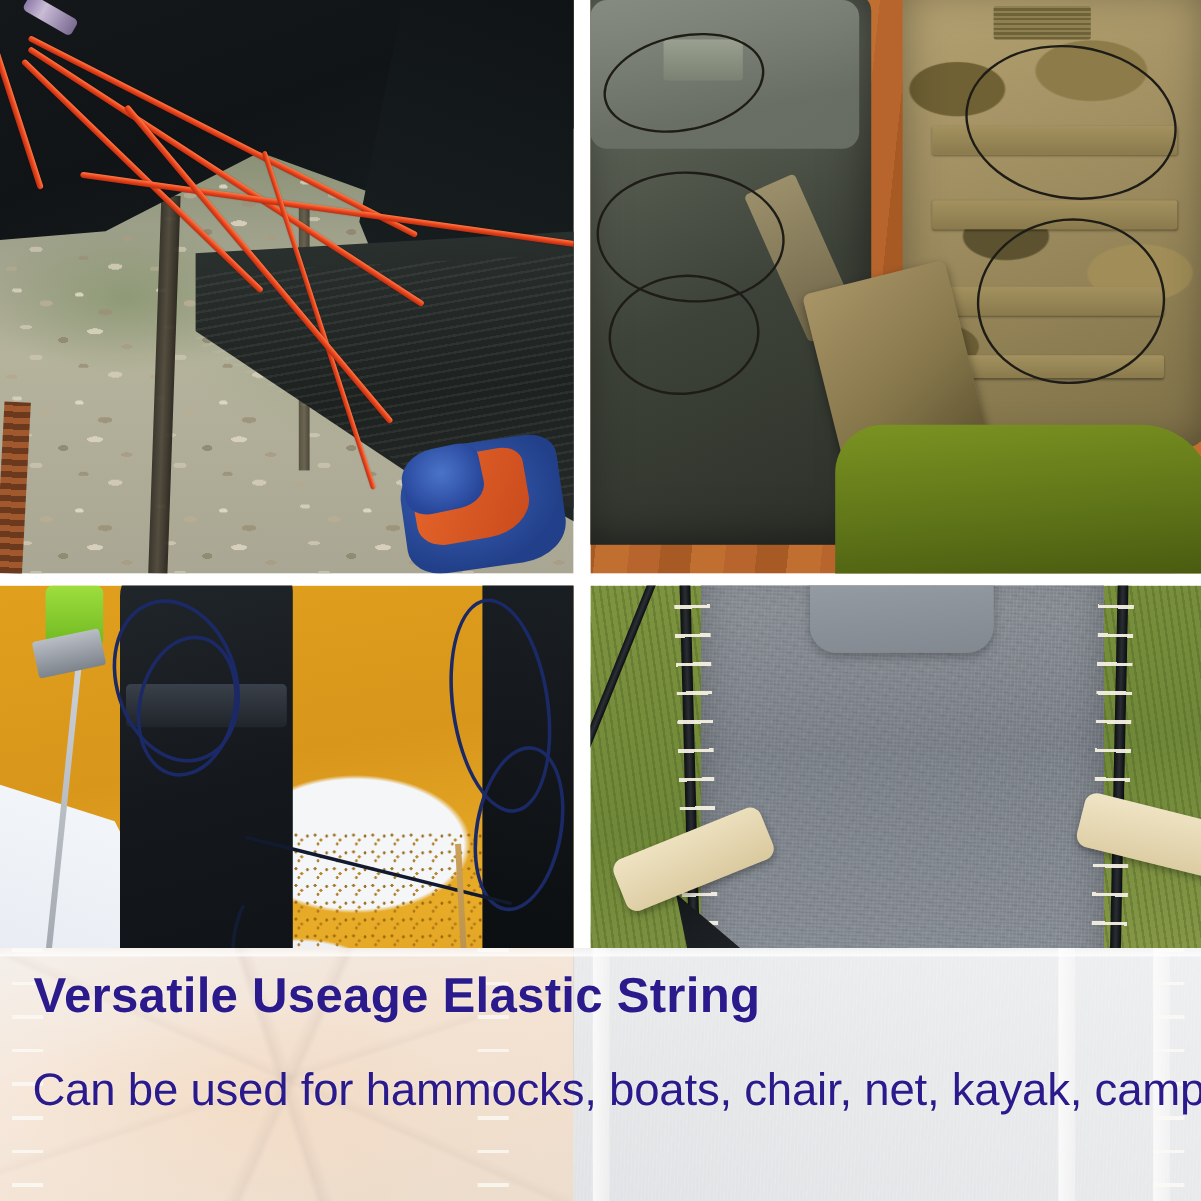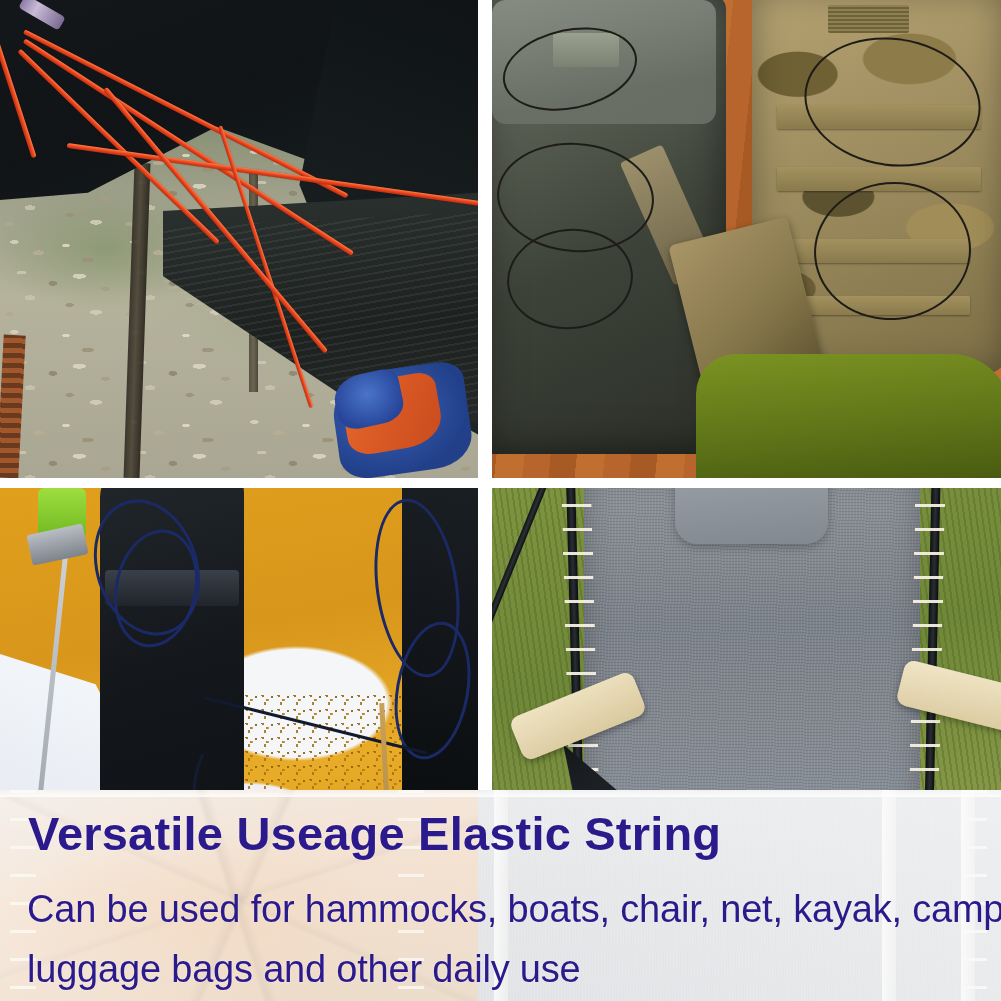--- a/index.html
+++ b/index.html
@@ -457,21 +457,21 @@
     position: absolute;
     inset: 0;
     padding: 0;
   }
   .headline {
     position: absolute;
     left: 28px;
     top: 806px;
     margin: 0;
     font-family: "Liberation Sans", sans-serif;
-    font-size: 47px;
+    font-size: 41px;
     font-weight: 700;
     letter-spacing: .2px;
     color: #2A1A8C;
     white-space: nowrap;
     text-shadow: 0 0 2px rgba(255,255,255,.55);
   }
   .subline {
     position: absolute;
     left: 27px;
     margin: 0;
@@ -593,16 +593,15 @@
     <div class="band-lace l1"></div>
     <div class="band-lace l2"></div>
     <div class="band-lace l3"></div>
     <div class="band-wash"></div>
     <div class="band-top-edge"></div>
   </div>
 
   <div class="band-text">
     <h1 class="headline">Versatile Useage Elastic String</h1>
     <p class="subline subline-1">Can be used for hammocks, boats, chair, net, kayak, camps,</p>
-    <p class="subline subline-2">luggage bags and other daily use</p>
   </div>
 
 </div>
 
 </body></html>

